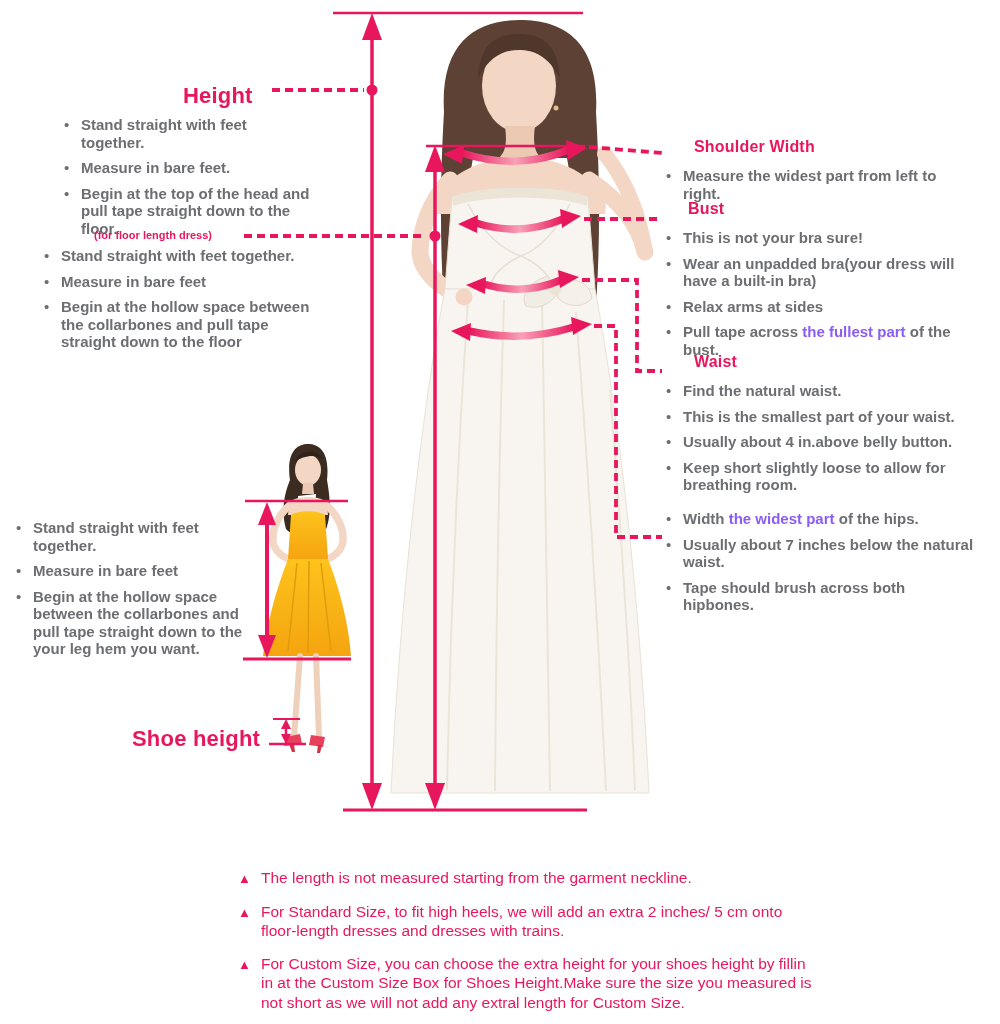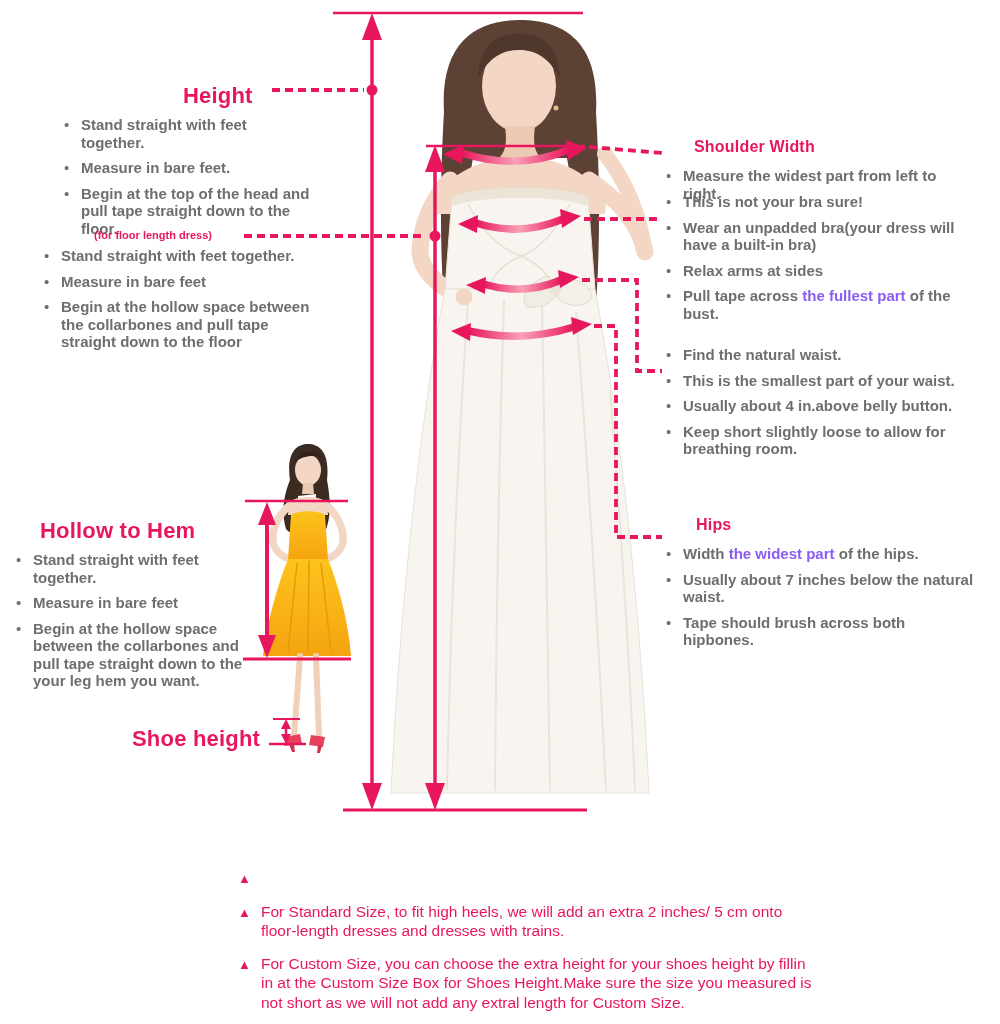--- a/index.html
+++ b/index.html
@@ -200,21 +200,20 @@
           <span class="btxt">Measure in bare feet</span>
         </div>
       <div class="brow">
           <span class="bdot">•</span>
           <span class="btxt">Begin at the hollow space between the collarbones and pull tape straight down to the floor</span>
         </div>
     </div>
   </section>
 
   <section class="sec sec-h2h">
-    <h2 class="title">Hollow to Hem</h2>
     <div class="bullets">
       <div class="brow">
           <span class="bdot">•</span>
           <span class="btxt">Stand straight with feet together.</span>
         </div>
       <div class="brow">
           <span class="bdot">•</span>
           <span class="btxt">Measure in bare feet</span>
         </div>
       <div class="brow">
@@ -230,20 +229,21 @@
     <h2 class="title">Shoulder Width</h2>
     <div class="bullets">
       <div class="brow">
           <span class="bdot">•</span>
           <span class="btxt">Measure the widest part from left to right.</span>
         </div>
     </div>
   </section>
 
   <section class="sec sec-r sec-bust">
+    <h2 class="title">Bust</h2>
     <div class="bullets">
       <div class="brow">
           <span class="bdot">•</span>
           <span class="btxt">This is not your bra sure!</span>
         </div>
       <div class="brow">
           <span class="bdot">•</span>
           <span class="btxt">Wear an unpadded bra(your dress will have a built-in bra)</span>
         </div>
       <div class="brow">
@@ -251,20 +251,21 @@
           <span class="btxt">Relax arms at sides</span>
         </div>
       <div class="brow">
           <span class="bdot">•</span>
           <span class="btxt"><span>Pull tape across </span><span class="hl">the fullest part</span><span> of the bust.</span></span>
         </div>
     </div>
   </section>
 
   <section class="sec sec-r sec-waist">
+    <h2 class="title">Waist</h2>
     <div class="bullets">
       <div class="brow">
           <span class="bdot">•</span>
           <span class="btxt">Find the natural waist.</span>
         </div>
       <div class="brow">
           <span class="bdot">•</span>
           <span class="btxt">This is the smallest part of your waist.</span>
         </div>
       <div class="brow">
@@ -272,40 +273,40 @@
           <span class="btxt">Usually about 4 in.above belly button.</span>
         </div>
       <div class="brow">
           <span class="bdot">•</span>
           <span class="btxt">Keep short slightly loose to allow for breathing room.</span>
         </div>
     </div>
   </section>
 
   <section class="sec sec-r sec-hips">
-    <h2 class="title">Hips</h2>
     <div class="bullets">
       <div class="brow">
           <span class="bdot">•</span>
           <span class="btxt"><span>Width </span><span class="hl">the widest part</span><span> of the hips.</span></span>
         </div>
       <div class="brow">
           <span class="bdot">•</span>
           <span class="btxt">Usually about 7 inches below the natural waist.</span>
         </div>
       <div class="brow">
           <span class="bdot">•</span>
           <span class="btxt">Tape should brush across both hipbones.</span>
         </div>
     </div>
   </section>
 
   <div class="notes">
     <div class="note">
         <span class="tri">▲</span>
+        <span>The length is not measured starting from the garment neckline.</span>
       </div>
     <div class="note">
         <span class="tri">▲</span>
         <span>For Standard Size, to fit high heels, we will add an extra 2 inches/ 5 cm onto floor-length dresses and dresses with trains.</span>
       </div>
     <div class="note">
         <span class="tri">▲</span>
         <span>For Custom Size, you can choose the extra height for your shoes height by fillin in at the Custom Size Box for Shoes Height.Make sure the size you measured is not short as we will not add any extral length for Custom Size.</span>
       </div>
   </div>

